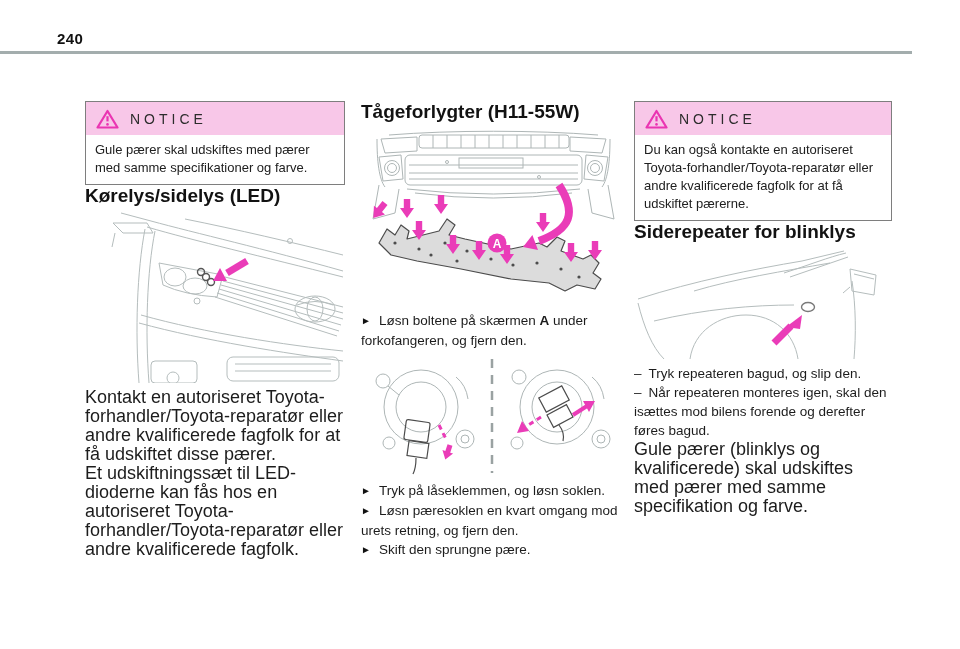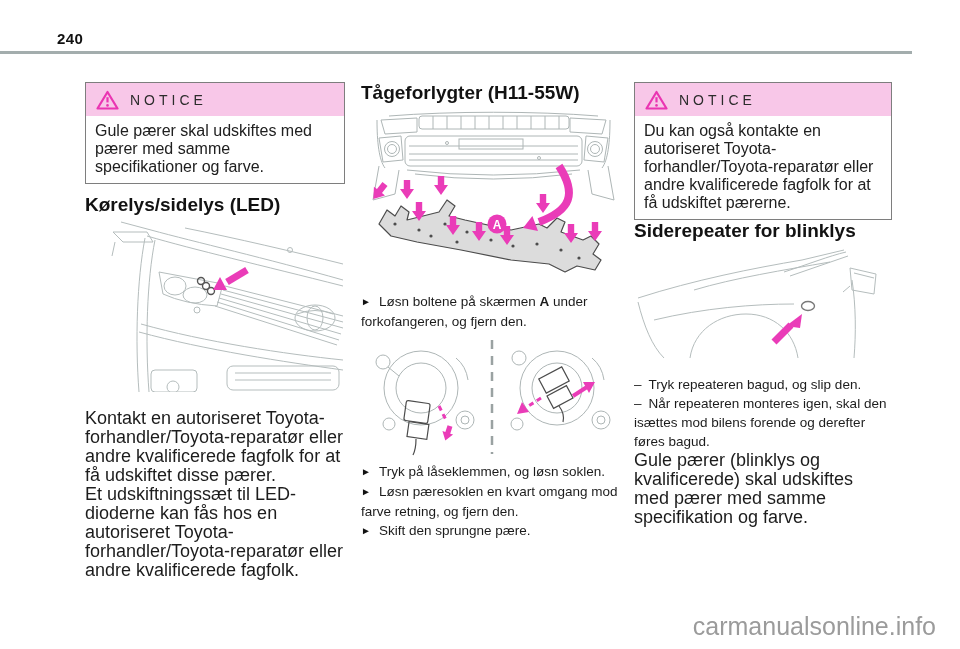--- a/index.html
+++ b/index.html
@@ -1,38 +1,38 @@
 <!DOCTYPE html>
 <html><head>
 <meta charset="utf-8">
 <style>
   *{margin:0;padding:0;box-sizing:border-box}
   html,body{width:960px;height:649px}
   body{font-family:"Liberation Sans",sans-serif;background:#ffffff;color:#1c1c1c}
   .page{position:relative;width:953px;height:649px;background:#fff;overflow:hidden}
   .pageno{position:absolute;left:57px;top:30px;font-size:15px;font-weight:bold;letter-spacing:.4px;color:#111}
   .toprule{position:absolute;left:0;top:51px;width:912px;height:3px;background:#a3adad}
-  .col{position:absolute;top:82px}
+  .col{position:absolute;top:101px}
   .col1{left:85px;width:260px}
   .col2{left:361px;width:263px}
   .col3{left:634px;width:258px}
   .notice{border:1px solid #7e7e7e;background:#fff}
   .notice-head{display:flex;align-items:center;gap:11px;background:#f8c7e8;padding:0 10px;height:33px}
   .notice-label{font-size:14px;letter-spacing:4px;color:#2c2c2c}
-  .notice-body{padding:6px 9px 7px;font-size:16px;line-height:18px;color:#202020}
+  .notice-body{padding:6px 9px 7px;font-size:13px;line-height:18px;color:#202020}
   h2{font-size:19px;font-weight:bold;color:#121212;line-height:21px}
-  .col1 h2{margin-top:10px}
+  .col1 h2{}
   .col3 h2{}
   .illus{display:block}
   .illus1{margin:5px auto 0}
   .illus2{margin:5px 0 0}
   .illus3{margin:5px 0 0}
   .illus4{margin:5px 0 0}
   .body-text{font-size:18px;line-height:19px;margin-top:0}
-  .para-block{margin-top:17px}
+  .para-block{margin-top:5px}
   .bullet{font-size:13.5px;line-height:19px}
   .bullets-top{margin-top:4px}
   .glyph{font-size:10px;margin-right:8px;position:relative;top:-1px;color:#111}
   .dashg{margin-right:7px}
   .watermark{position:absolute;right:17px;bottom:8px;font-size:25px;color:#9b9b9b}
   .thin{stroke:#b5bdbd;fill:none;stroke-width:1}
   .thin2{stroke:#aeb6b6;fill:none;stroke-width:1}
   .dark{stroke:#4c4c4c;fill:none;stroke-width:1.2}
 </style>
 </head>
@@ -217,21 +217,21 @@
       <g>
         <path d="M212 60 L226 51" stroke="#ea3cb8" stroke-width="4" fill="none"></path>
         <polygon points="234,46 222,46 228,57" fill="#ea3cb8"></polygon>
         <path d="M180 62 L166 71" stroke="#ea3cb8" stroke-width="3" stroke-dasharray="5 4" fill="none"></path>
         <polygon points="156,78 168,76 161,66" fill="#ea3cb8"></polygon>
       </g>
     </svg>
 
     <div class="bullets-top">
       <p class="bullet"><span class="glyph">►</span><span>Tryk på låseklemmen, og løsn soklen.</span></p>
-      <p class="bullet"><span class="glyph">►</span><span>Løsn pæresoklen en kvart omgang mod farve retning, og fjern den.</span></p>
+      <p class="bullet"><span class="glyph">►</span><span>Løsn pæresoklen en kvart omgang mod urets retning, og fjern den.</span></p>
       <p class="bullet"><span class="glyph">►</span><span>Skift den sprungne pære.</span></p>
     </div>
   </div>
 
   <div class="col col3">
 
     <div class="notice">
       <div class="notice-head">
         <svg width="23" height="20" viewBox="0 0 23 20">
           <path d="M11.5 2 L21.5 18.5 H1.5 Z" fill="none" stroke="#ea35b2" stroke-width="2.2" stroke-linejoin="round"></path>
@@ -266,14 +266,13 @@
       </g>
     </svg>
 
     <div class="para-block">
       <p class="bullet"><span class="dashg">–</span><span>Tryk repeateren bagud, og slip den.</span></p>
       <p class="bullet"><span class="dashg">–</span><span>Når repeateren monteres igen, skal den isættes mod bilens forende og derefter føres bagud.</span></p>
       <p class="body-text">Gule pærer (blinklys og kvalificerede) skal udskiftes med pærer med samme specifikation og farve.</p>
     </div>
   </div>
 
-  <div class="watermark">carmanualsonline.info</div>
 </div>
 
 </body></html>

